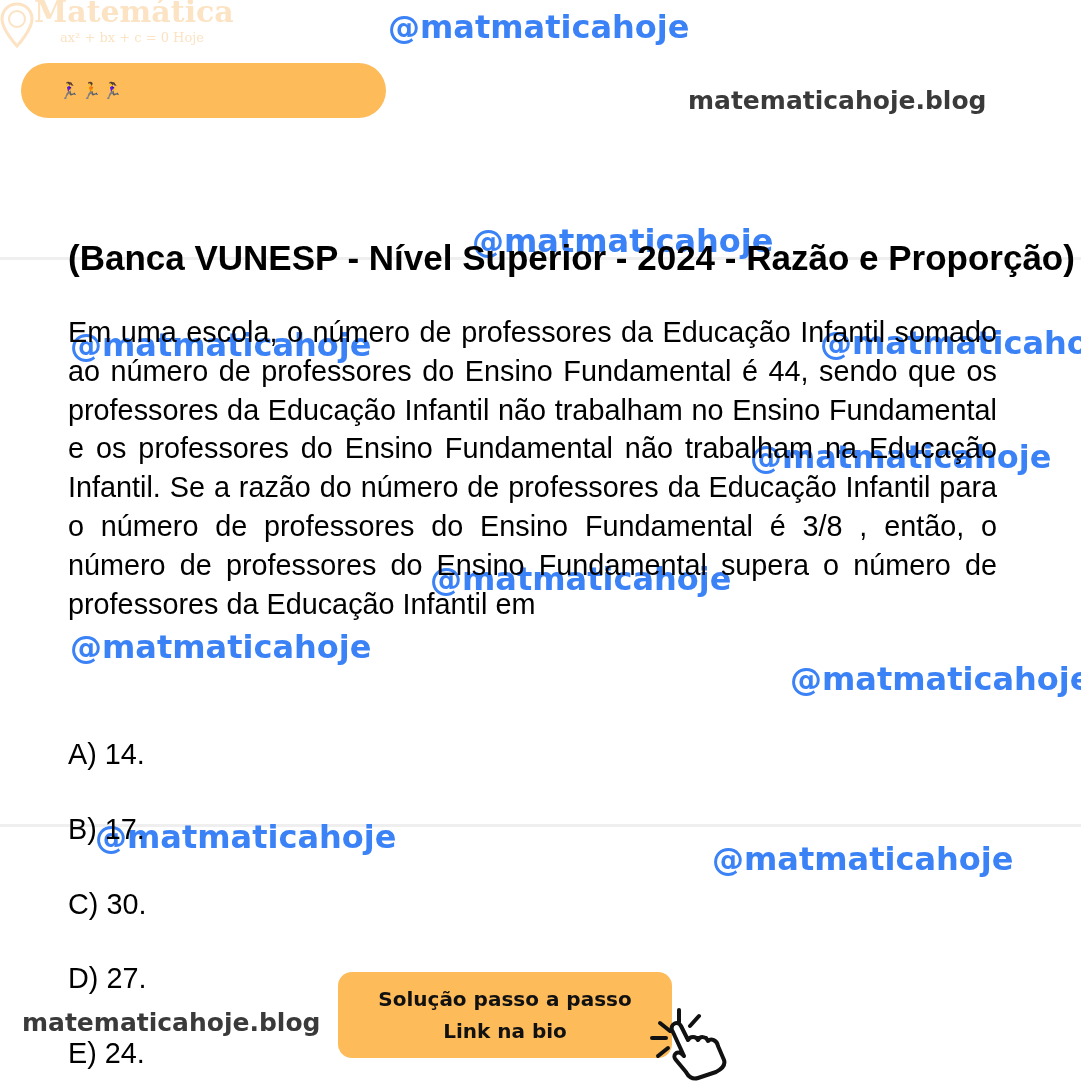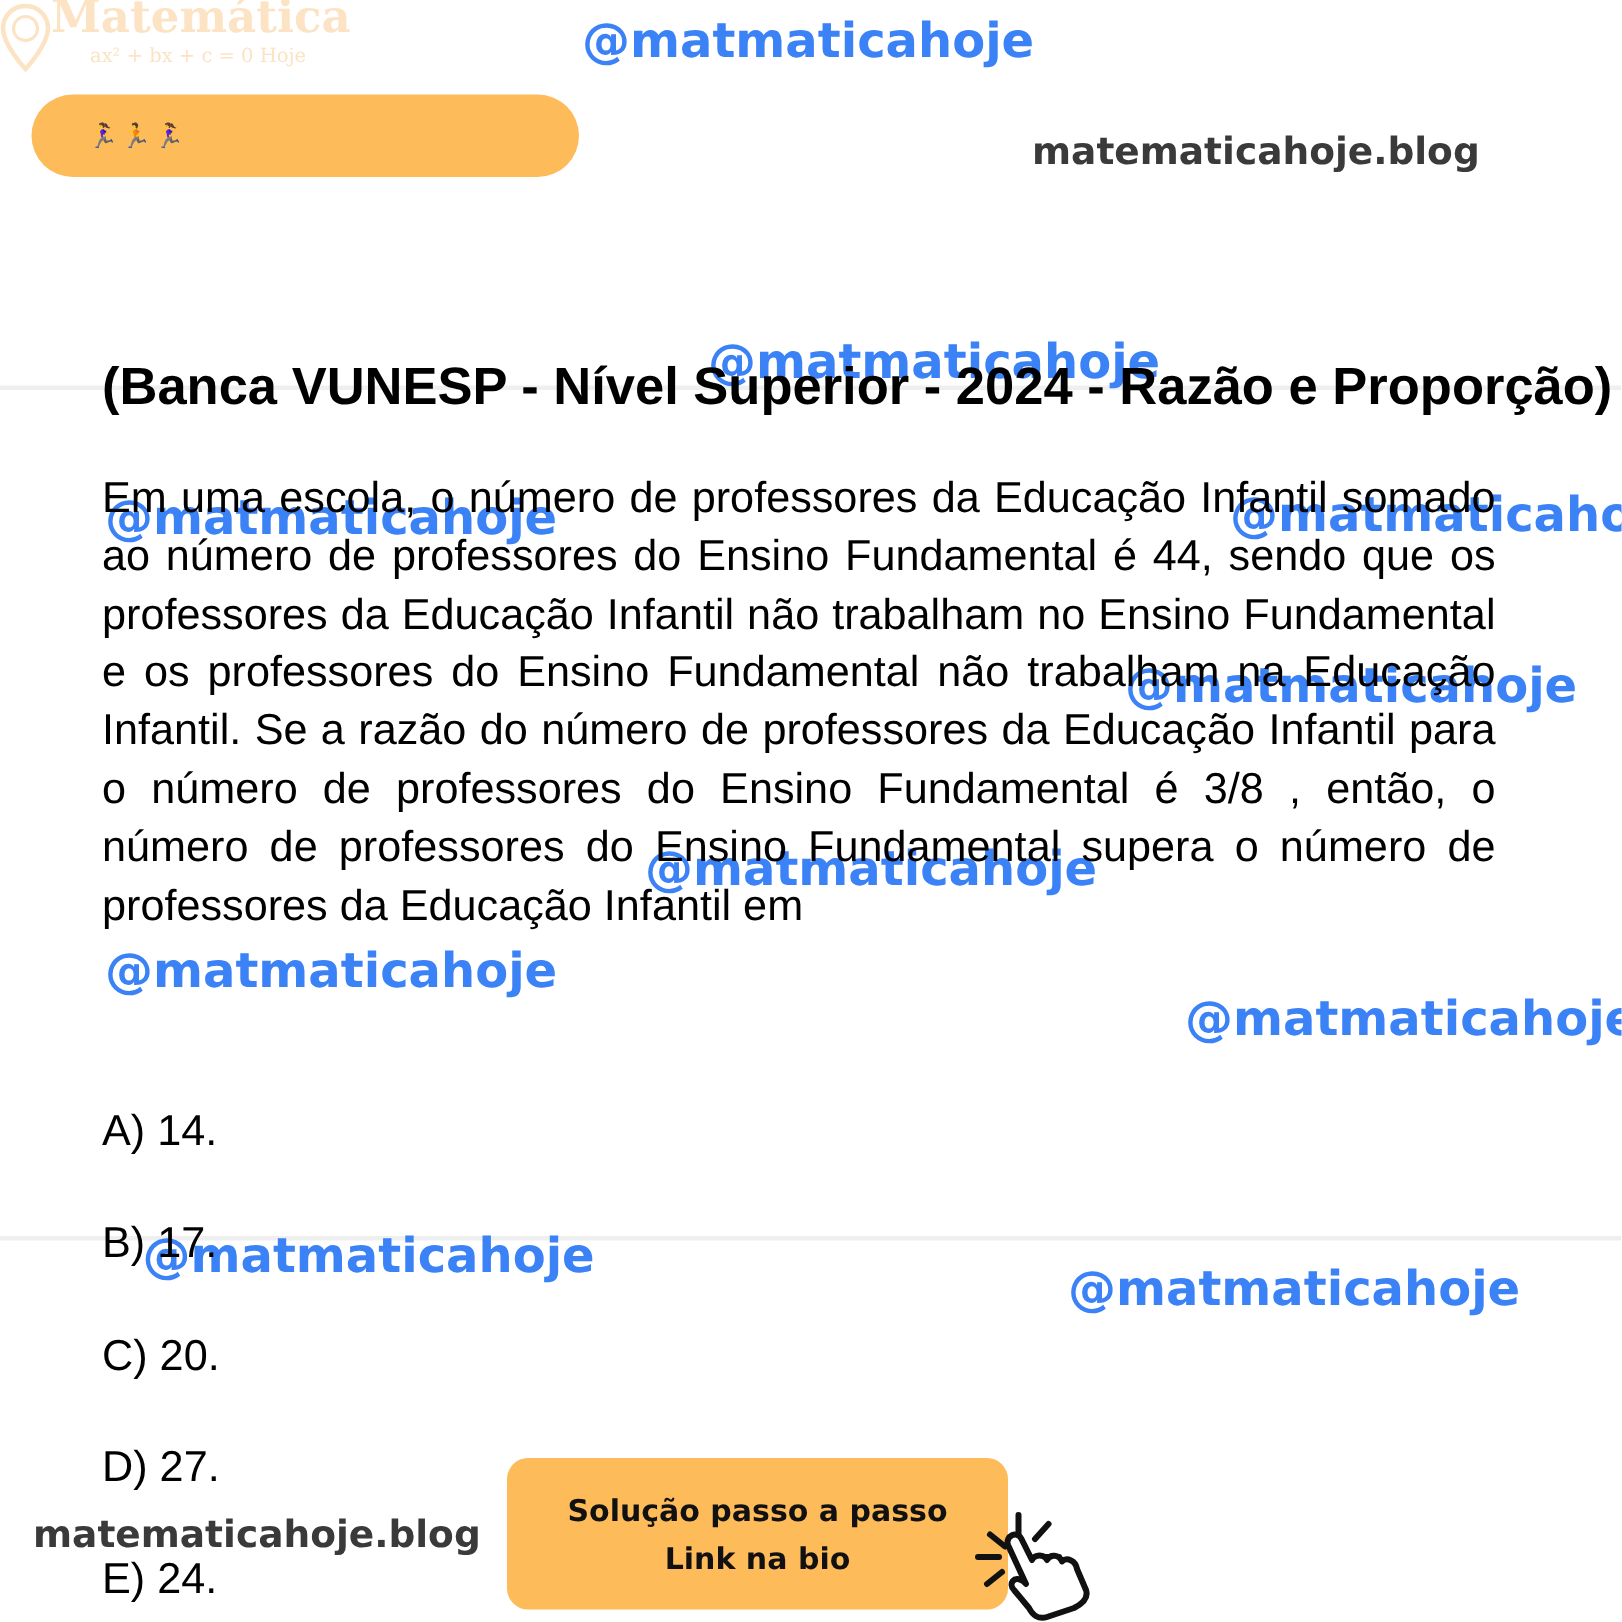--- a/index.html
+++ b/index.html
@@ -56,21 +56,21 @@
     }
 
     .options { position: absolute; left: 68px; top: 699px; font-size: 28.8px; line-height: 38.8px; }
     .options div { white-space: nowrap; margin-top: 36px; }
 
     .site-bottom {
       position: absolute; left: 22px; top: 1008px;
       font-family: "DejaVu Sans", sans-serif; font-weight: bold; font-size: 25px; color: #3a3a3a;
     }
     .pill-bottom {
-      left: 338px; top: 972px; width: 334px; height: 101px; border-radius: 14px;
+      left: 338px; top: 972px; width: 334px; height: 86px; border-radius: 14px;
       flex-direction: column; font-size: 20px; line-height: 32px;
     }
     .hand { position: absolute; left: 644px; top: 998px; width: 90px; height: 83px; }
   </style>
 </head>
 <body>
 
 <div class="hrule" style="top:257px"></div>
 <div class="hrule" style="top:824px"></div>
 
@@ -99,21 +99,21 @@
 </div>
 
 <div class="site-top">matematicahoje.blog</div>
 
 <div class="heading">(Banca VUNESP - Nível Superior - 2024 - Razão e Proporção)</div>
 <div class="body-text">Em uma escola, o número de professores da Educação Infantil somado ao número de professores do Ensino Fundamental é 44, sendo que os professores da Educação Infantil não trabalham no Ensino Fundamental e os professores do Ensino Fundamental não trabalham na Educação Infantil. Se a razão do número de professores da Educação Infantil para o número de professores do Ensino Fundamental é 3/8 , então, o número de professores do Ensino Fundamental supera o número de professores da Educação Infantil em</div>
 
 <div class="options">
   <div><span>A)</span> <span>14.</span></div>
   <div><span>B)</span> <span>17.</span></div>
-  <div><span>C)</span> <span>20.</span></div>
+  <div><span>C)</span> <span>30.</span></div>
   <div><span>D)</span> <span>27.</span></div>
   <div><span>E)</span> <span>24.</span></div>
 </div>
 
 <div class="site-bottom">matematicahoje.blog</div>
 
 <div class="pill pill-bottom">
   <span>Solução passo a passo</span>
   <span>Link na bio</span>
 </div>

